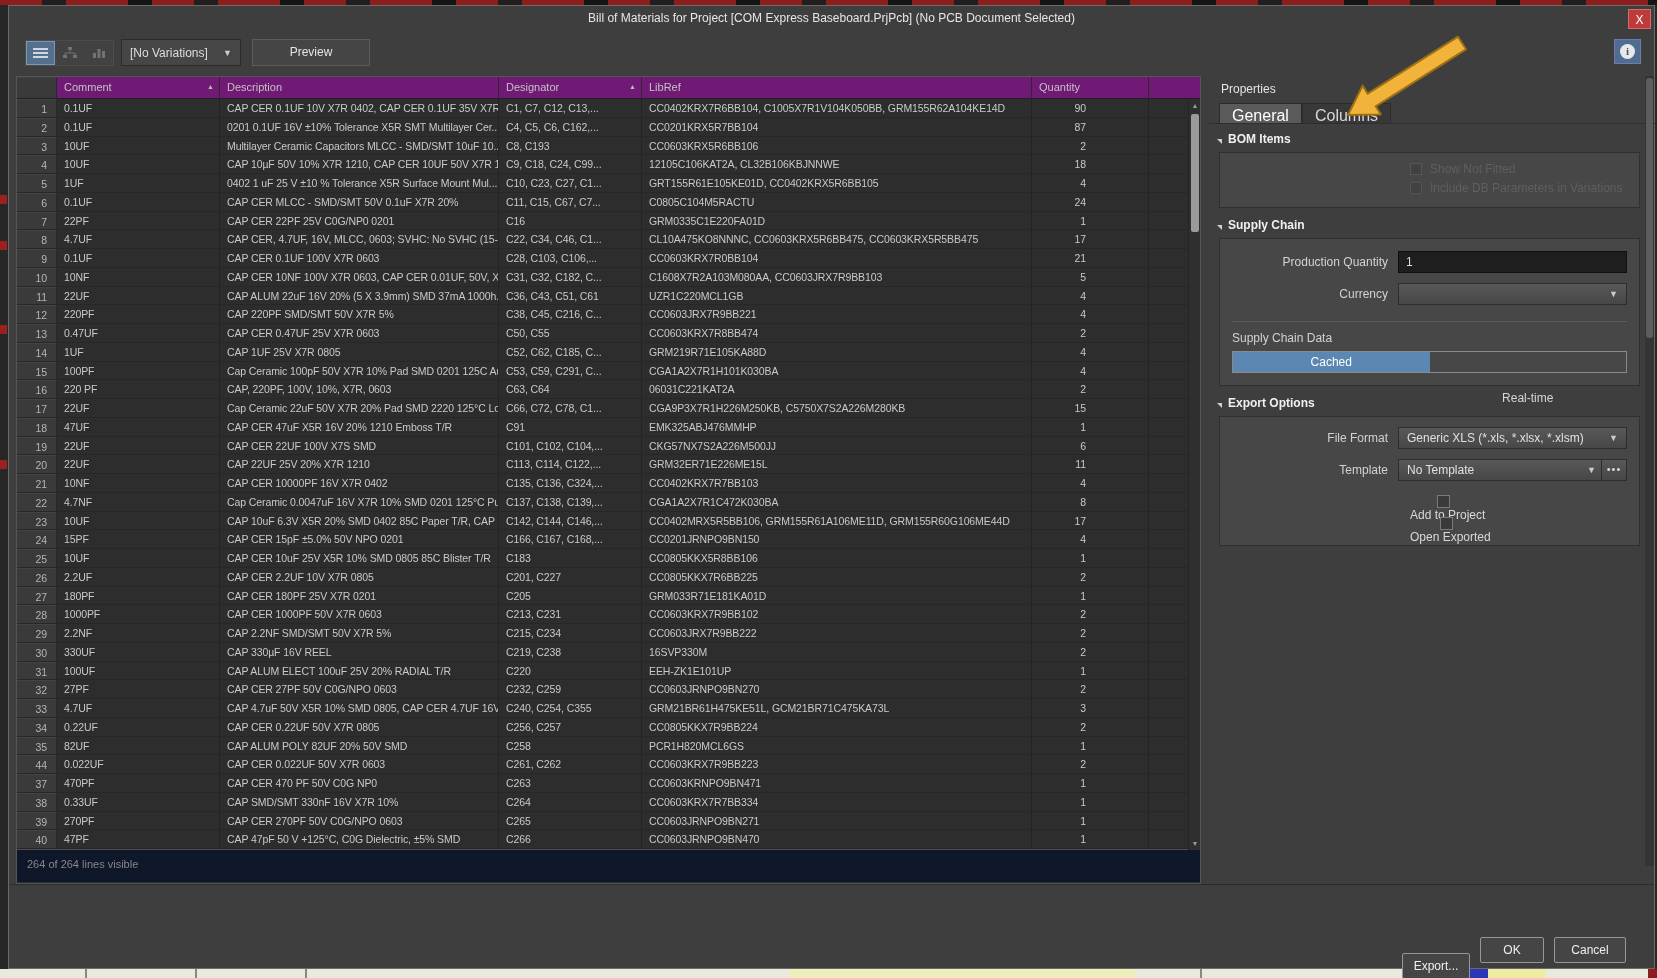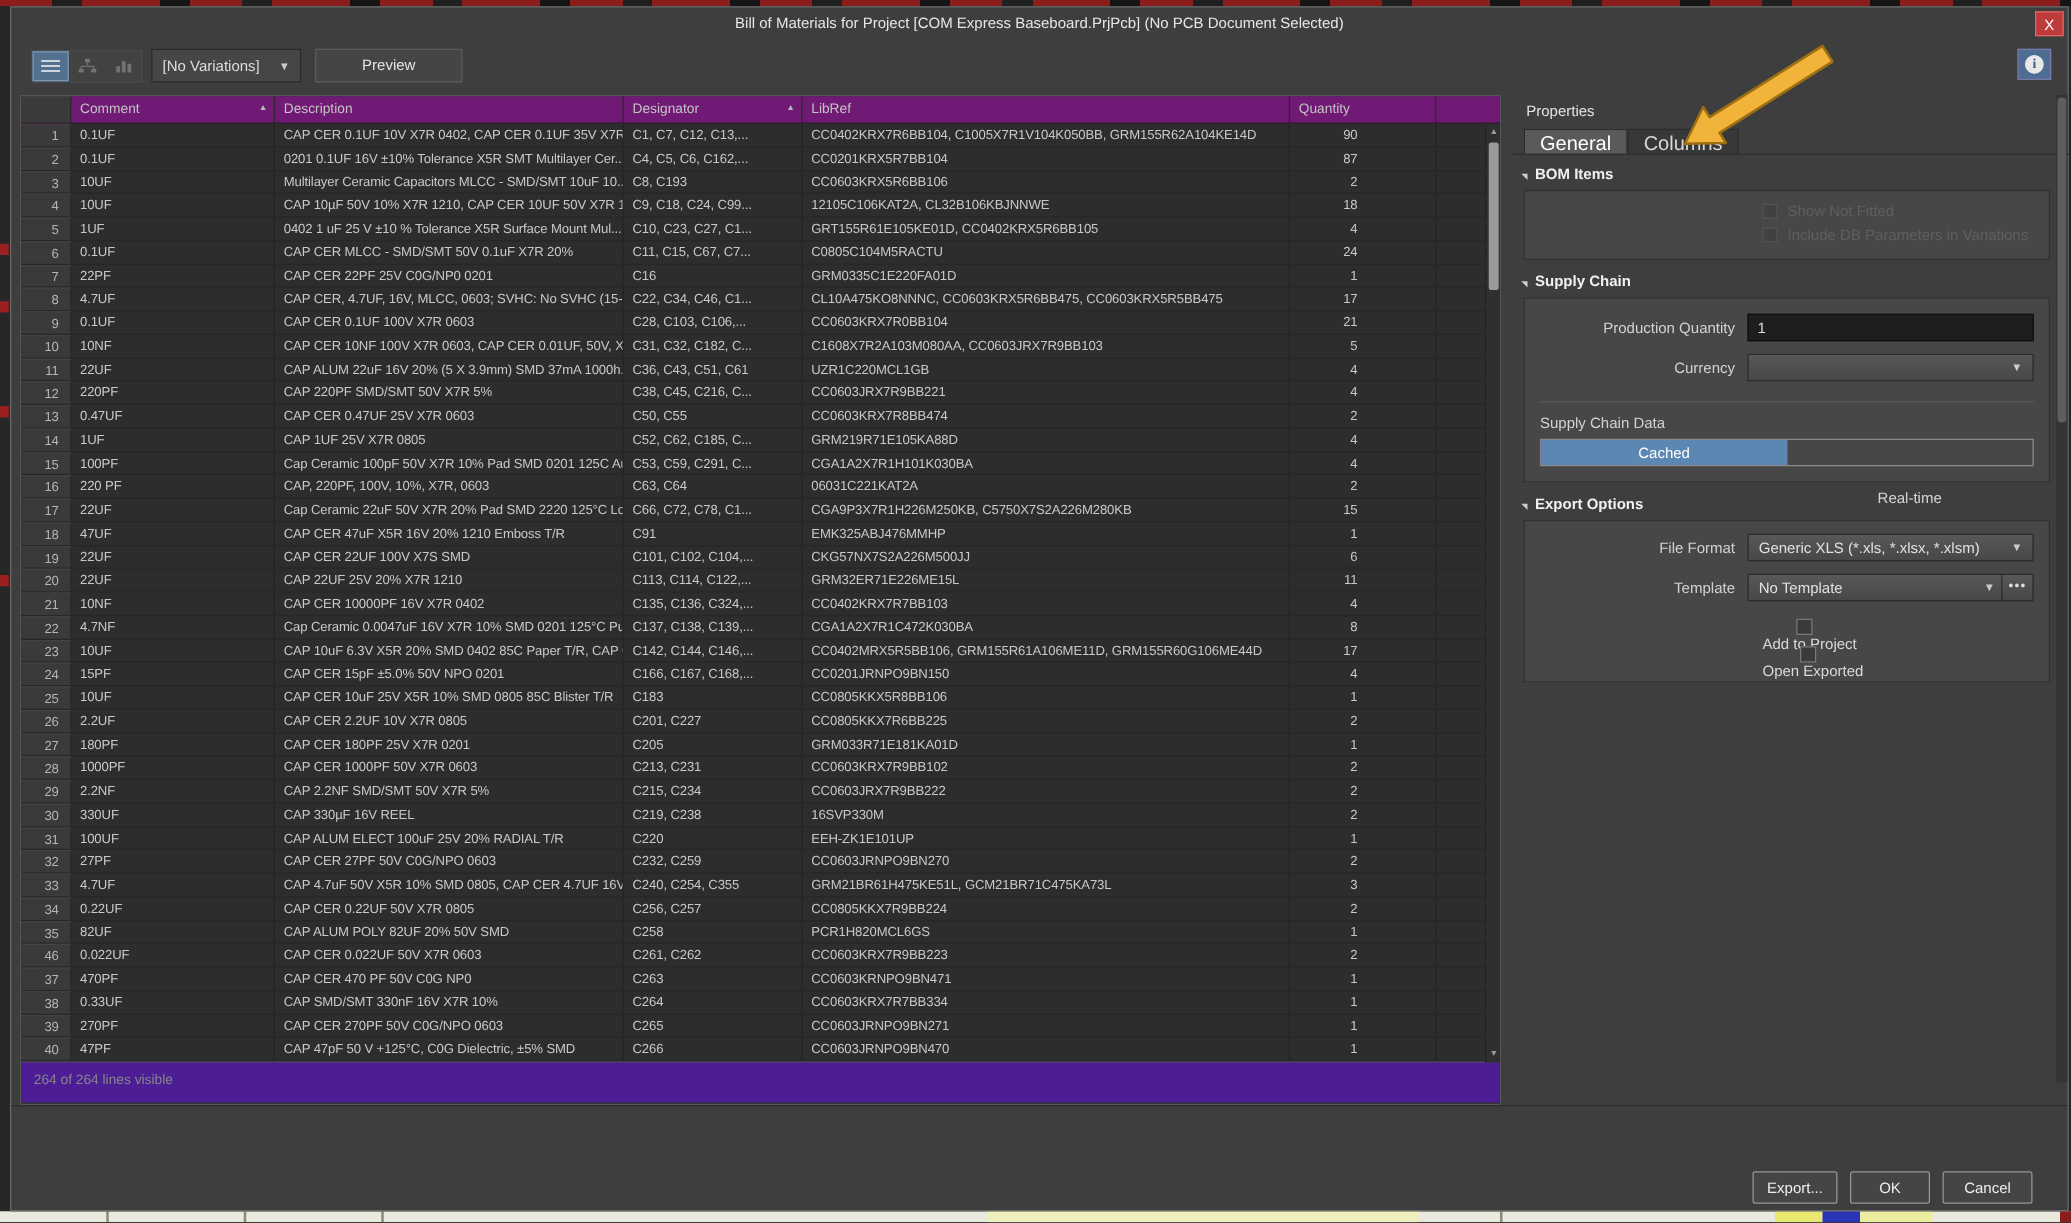--- a/index.html
+++ b/index.html
@@ -52,21 +52,21 @@
             border-right:1px solid #282828; border-top:1px solid #434343; }
   .c-com  { width:163px; }
   .c-desc { width:279px; }
   .c-des  { width:143px; }
   .c-lib  { width:390px; }
   .c-qty  { width:117px; text-align:right; padding-right:62px; }
   .c-fill { flex:1; border-right:none; }
   .vscroll { position:absolute; right:0; top:0; width:12px; height:750px; background:#2f2f2f; border-left:1px solid #242424; }
   .vs-arrow { position:absolute; left:0; width:12px; height:12px; color:#9a9a9a; font-size:7px; text-align:center; line-height:12px; }
   .vs-thumb { position:absolute; left:2px; top:14px; width:8px; height:118px; background:#9a9a9a; border-radius:2px; }
-  .tstatus { height:33px; border-top:1px solid #4e4e4e; color:#878787; font-size:11px; padding:8px 0 0 10px; background:#4c1d95; }
+  .tstatus { height:33px; border-top:1px solid #4e4e4e; color:#878787; font-size:11px; padding:8px 0 0 10px; background:#0f172a; }
 
   
   .props { position:absolute; left:1200px; top:70px; width:447px; height:808px; color:#d7d7d7; }
   .props-title { position:absolute; left:12px; top:6px; font-size:12px; color:#e3e3e3; }
   .tabs { position:absolute; left:10px; top:27px; height:20px; display:flex; }
   .tab { height:20px; padding:3px 12px 0 12px; font-size:16px; color:#d9d9d9; background:#383838; border:1px solid #2c2c2c; border-bottom:none; }
   .tab.active { background:#5a5a5a; color:#fff; }
   .tabs-line { position:absolute; left:0; top:47px; width:100%; border-top:1px solid #2e2e2e; }
   .sec-head { position:absolute; left:8px; font-size:12px; font-weight:bold; color:#f0f0f0; }
   .tri { display:inline-block; width:0; height:0; border-left:5px solid transparent; border-top:5px solid #cfcfcf; margin-right:6px; transform:translateY(1px); }
@@ -92,21 +92,21 @@
   .cb-row { display:flex; align-items:center; color:#d9d9d9; font-size:12px; margin:6px 0 0 190px;flex-direction:column; }
   .cb-box { width:13px; height:13px; border:1px solid #7a7a7a; background:#3a3a3a; margin-right:8px; }
   .pscroll { position:absolute; right:2px; top:0; width:9px; height:790px; background:#343434; }
   .pthumb { position:absolute; left:1px; top:2px; width:7px; height:260px; background:#5d5d5d; border-radius:3px; }
 
   
   .footer-line { position:absolute; left:0; top:878px; width:100%; border-top:1px solid #2c2c2c; }
   .footer { position:absolute; right:28px; top:931px; display:flex; gap:10px; }
   .btn { height:26px; background:#454545; border:1px solid #979797; border-radius:2px; color:#eee; font-size:12px;
     text-align:center; line-height:24px; }
-  .b-export { width:68px; } .b-ok { width:64px; } .b-cancel { width:72px; }
+  .b-export { width:68px;margin-top:16px; } .b-ok { width:64px; } .b-cancel { width:72px; }
 
   .arrow-svg { position:absolute; left:1320px; top:33px; }
 </style>
 </head>
 <body>
 
 <div class="screen">
 
   <div class="top-strip"></div>
   <div class="left-sliver">
@@ -500,21 +500,21 @@
           <div class="trow">
     <div class="td c-num">35</div>
     <div class="td c-com">82UF</div>
     <div class="td c-desc">CAP ALUM POLY 82UF 20% 50V SMD</div>
     <div class="td c-des">C258</div>
     <div class="td c-lib">PCR1H820MCL6GS</div>
     <div class="td c-qty">1</div>
     <div class="td c-fill"></div>
   </div>
           <div class="trow">
-    <div class="td c-num">46</div>
+    <div class="td c-num">44</div>
     <div class="td c-com">0.022UF</div>
     <div class="td c-desc">CAP CER 0.022UF 50V X7R 0603</div>
     <div class="td c-des">C261, C262</div>
     <div class="td c-lib">CC0603KRX7R9BB223</div>
     <div class="td c-qty">2</div>
     <div class="td c-fill"></div>
   </div>
           <div class="trow">
     <div class="td c-num">37</div>
     <div class="td c-com">470PF</div>

